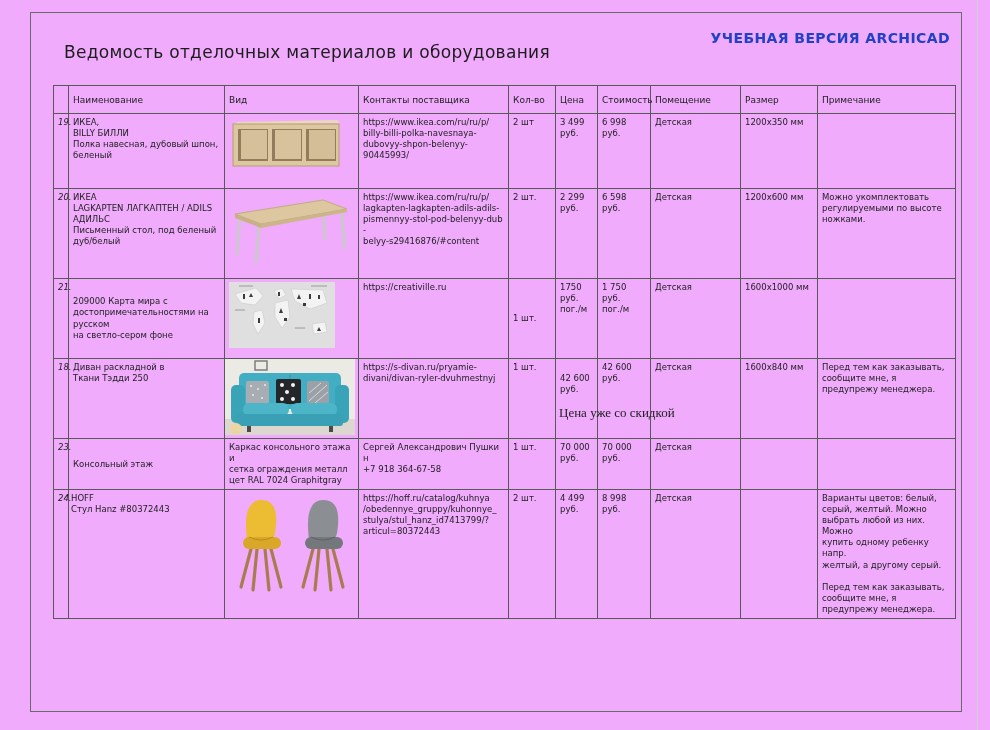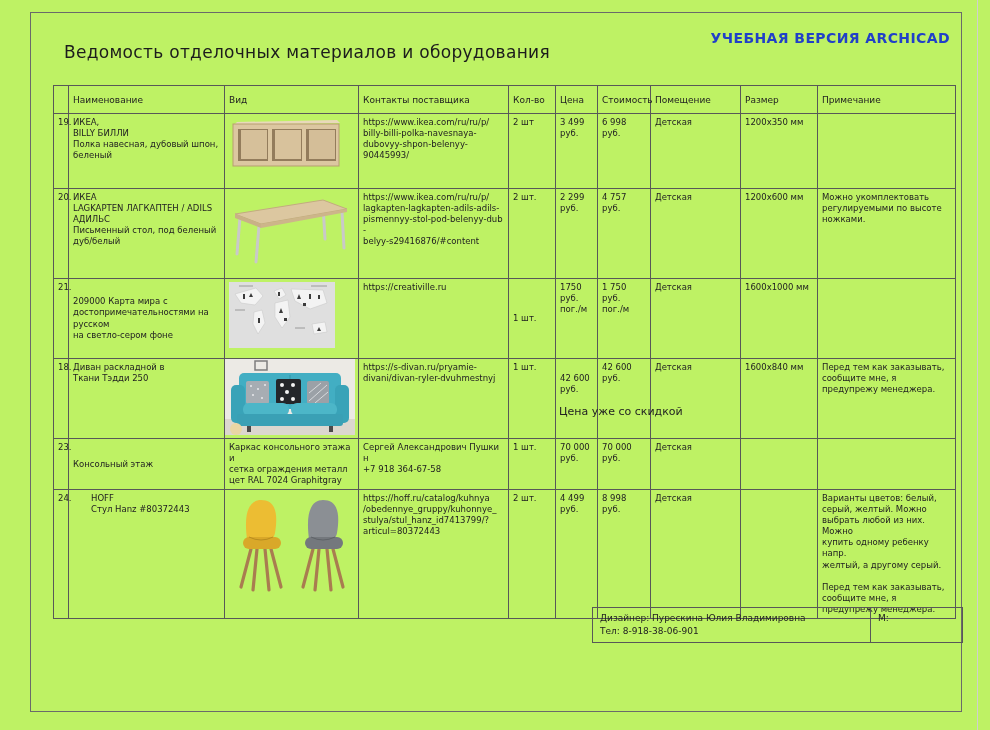--- a/index.html
+++ b/index.html
@@ -1,36 +1,36 @@
 <!DOCTYPE html>
 <html><head>
 <meta charset="utf-8">
 <style>
   * { box-sizing: border-box; margin: 0; padding: 0; }
   html,body { width: 990px; height: 730px; background: #ffffff; }
   body { font-family: "DejaVu Sans", sans-serif; color: #2a2a2a; position: relative; overflow: hidden; }
 
-  .sheet { position: absolute; left:0; top:0; width:990px; height:730px; background:#bef264; }
+  .sheet { position: absolute; left:0; top:0; width:990px; height:730px; background:#f0abfc; }
   .frame { position:absolute; left:30px; top:12px; width:932px; height:700px; border:1.5px solid #6a6a6a; }
   .edge-line { position:absolute; left:977px; top:0; width:1px; height:730px; background:#cfcfcf; }
 
   .doc-title { position:absolute; left:64px; top:42px; font-size:17px; letter-spacing:0.3px; color:#1c1c1c; }
   .archicad-banner { position:absolute; right:40px; top:30px; font-size:14px; font-weight:bold; letter-spacing:0.4px; }
 
   table.boq { position:absolute; left:53px; top:85px; width:902px; border-collapse:collapse; table-layout:fixed; }
   table.boq th, table.boq td { border:1px solid #585858; vertical-align:top; padding:3px 4px; font-weight:normal; text-align:left; overflow:visible; }
   table.boq th { font-size:9px; vertical-align:middle; color:#222; }
   table.boq td { font-size:8.5px; line-height:1.3; color:#222; }
-  td.num { vertical-align:middle; padding-left:2px; padding-right:0; font-size:8.5px; }
+  td.num { vertical-align:middle; padding-left:2px; padding-right:0; font-size:8.5px;font-style:italic; }
   .prel { white-space:pre-line; }
   td.cell-contacts { word-break:break-all; }
   td.cell-view { padding:2px; text-align:center; vertical-align:middle; }
   td.cell-view-text { font-size:8.5px; vertical-align:top; text-align:left;margin-left:22px; }
   td.rel { position:relative; }
-  .discount-note { position:absolute; left:3px; top:46px; white-space:nowrap; font-size:11px; z-index:4; }
+  .discount-note { position:absolute; left:3px; top:46px; white-space:nowrap; font-size:13px; z-index:4;font-family:Liberation Serif, serif; }
 
   table.titleblock { position:absolute; left:592px; top:607px; width:370px; border-collapse:collapse; table-layout:fixed; }
   table.titleblock td { border:1px solid #585858; font-size:9px; line-height:1.45; padding:4px 7px; vertical-align:top; color:#222; }
 
   svg { display:inline-block; }
 </style>
 </head>
 <body>
 
 <div class="sheet">
@@ -123,21 +123,21 @@
             <polygon points="32,32 118,17 118,20 32,36" fill="#cdb58a"></polygon>
           </svg>
         </td>
         <td class="prel cell-contacts">https://www.ikea.com/ru/ru/p/
 lagkapten-lagkapten-adils-adils-
 pismennyy-stol-pod-belenyy-dub-
 belyy-s29416876/#content</td>
         <td class="prel">2 шт.</td>
         <td class="prel">2 299
 руб.</td>
-        <td class="prel">4 757
+        <td class="prel">6 598
 руб.</td>
         <td class="prel">Детская</td>
         <td class="prel">1200x600 мм</td>
         <td class="prel">Можно укомплектовать
 регулируемыми по высоте
 ножками.</td>
       </tr>
 
       <tr style="height:80px">
         <td class="num">21.</td>
@@ -265,21 +265,21 @@
 руб.</td>
         <td class="prel">70 000
 руб.</td>
         <td class="prel">Детская</td>
         <td class="prel"></td>
         <td class="prel"></td>
       </tr>
 
       <tr style="height:114px">
         <td class="num">24.</td>
-        <td class="prel" style="padding-left:22px">HOFF
+        <td class="prel" style="padding-left:2px">HOFF
 Стул Hanz #80372443</td>
         <td class="cell-view">
           <svg width="126" height="102" viewBox="0 0 126 102">
             <g transform="translate(8,4)">
               <g stroke="#a97c50" stroke-width="3.2" stroke-linecap="round">
                 <line x1="14" y1="52" x2="4" y2="90"></line>
                   <line x1="20" y1="52" x2="16" y2="93"></line>
                 <line x1="34" y1="52" x2="44" y2="90"></line>
                   <line x1="28" y1="52" x2="32" y2="93"></line>
               </g>
@@ -324,20 +324,15 @@
 
     </tbody>
   </table>
 
   <table class="titleblock">
     <colgroup>
         <col style="width:278px">
         <col style="width:92px">
       </colgroup>
     <tbody>
-      <tr style="height:32px">
-        <td class="prel">Дизайнер: Пурескина Юлия Владимировна
-Тел: 8-918-38-06-901</td>
-        <td class="prel">М:</td>
-      </tr>
     </tbody>
   </table>
 </div>
 
 </body></html>

